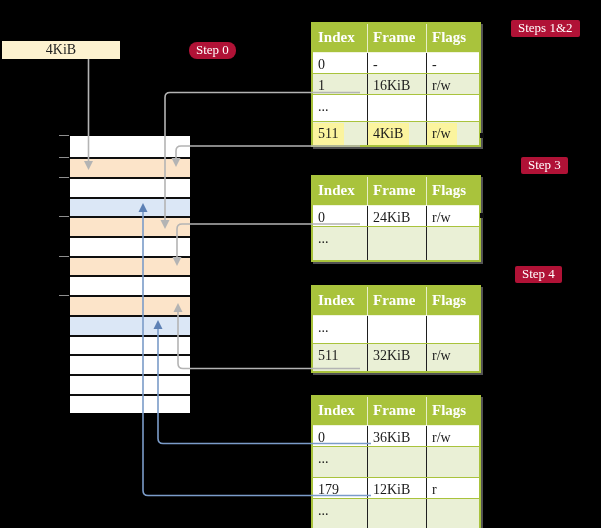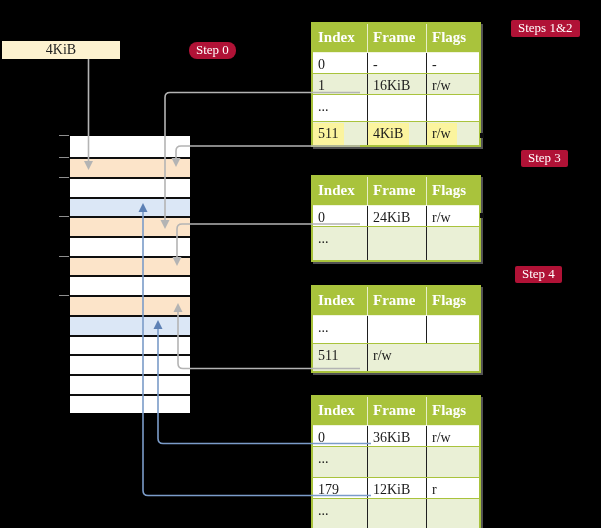--- a/index.html
+++ b/index.html
@@ -15,21 +15,21 @@
     text-align:center;line-height:18px;
   }
   
   .steplabel{
     position:absolute;background:var(--red);color:#fff;
     font-size:13px;line-height:16px;height:17px;padding:0 7px;
     border-radius:2px;text-align:left;white-space:nowrap;
   }
   #lbl-step0 {left:189px;top:42px;border-radius:8px;}
   #lbl-steps12{left:511px;top:20px;}
-  #lbl-step3 {left:521px;top:150px;}
+  #lbl-step3 {left:521px;top:157px;}
   #lbl-step4 {left:515px;top:266px;}
   
   #memcol{position:absolute;left:70px;top:136px;width:120px;height:277px;}
   .mrow{position:absolute;left:0;width:120px;border-top:2px solid #0e0e0e;box-sizing:border-box;}
   .mrow:first-child{border-top:none;}
   .mrow.white {background:#ffffff;}
   .mrow.orange{background:var(--orange);}
   .mrow.blue  {background:var(--mblue);}
   .tick{position:absolute;width:10px;height:1px;background:#8f8f8f;left:59px;}
   
@@ -139,20 +139,21 @@
         <div class="cell">Frame</div>
         <div class="cell">Flags</div>
       </div>
       <div class="trow body first" style="height: 28px;">
         <div class="cell">...</div>
         <div class="cell"></div>
         <div class="cell"></div>
       </div>
       <div class="trow body shade" style="height: 28px;">
         <div class="cell">511</div>
+        <div class="cell">32KiB</div>
         <div class="cell">r/w</div>
       </div>
     </div>
   <div class="ptable" id="t4" style="top: 395px;">
       <div class="trow head" style="height: 28px;">
         <div class="cell">Index</div>
         <div class="cell">Frame</div>
         <div class="cell">Flags</div>
       </div>
       <div class="trow body first" style="height: 21px;">

